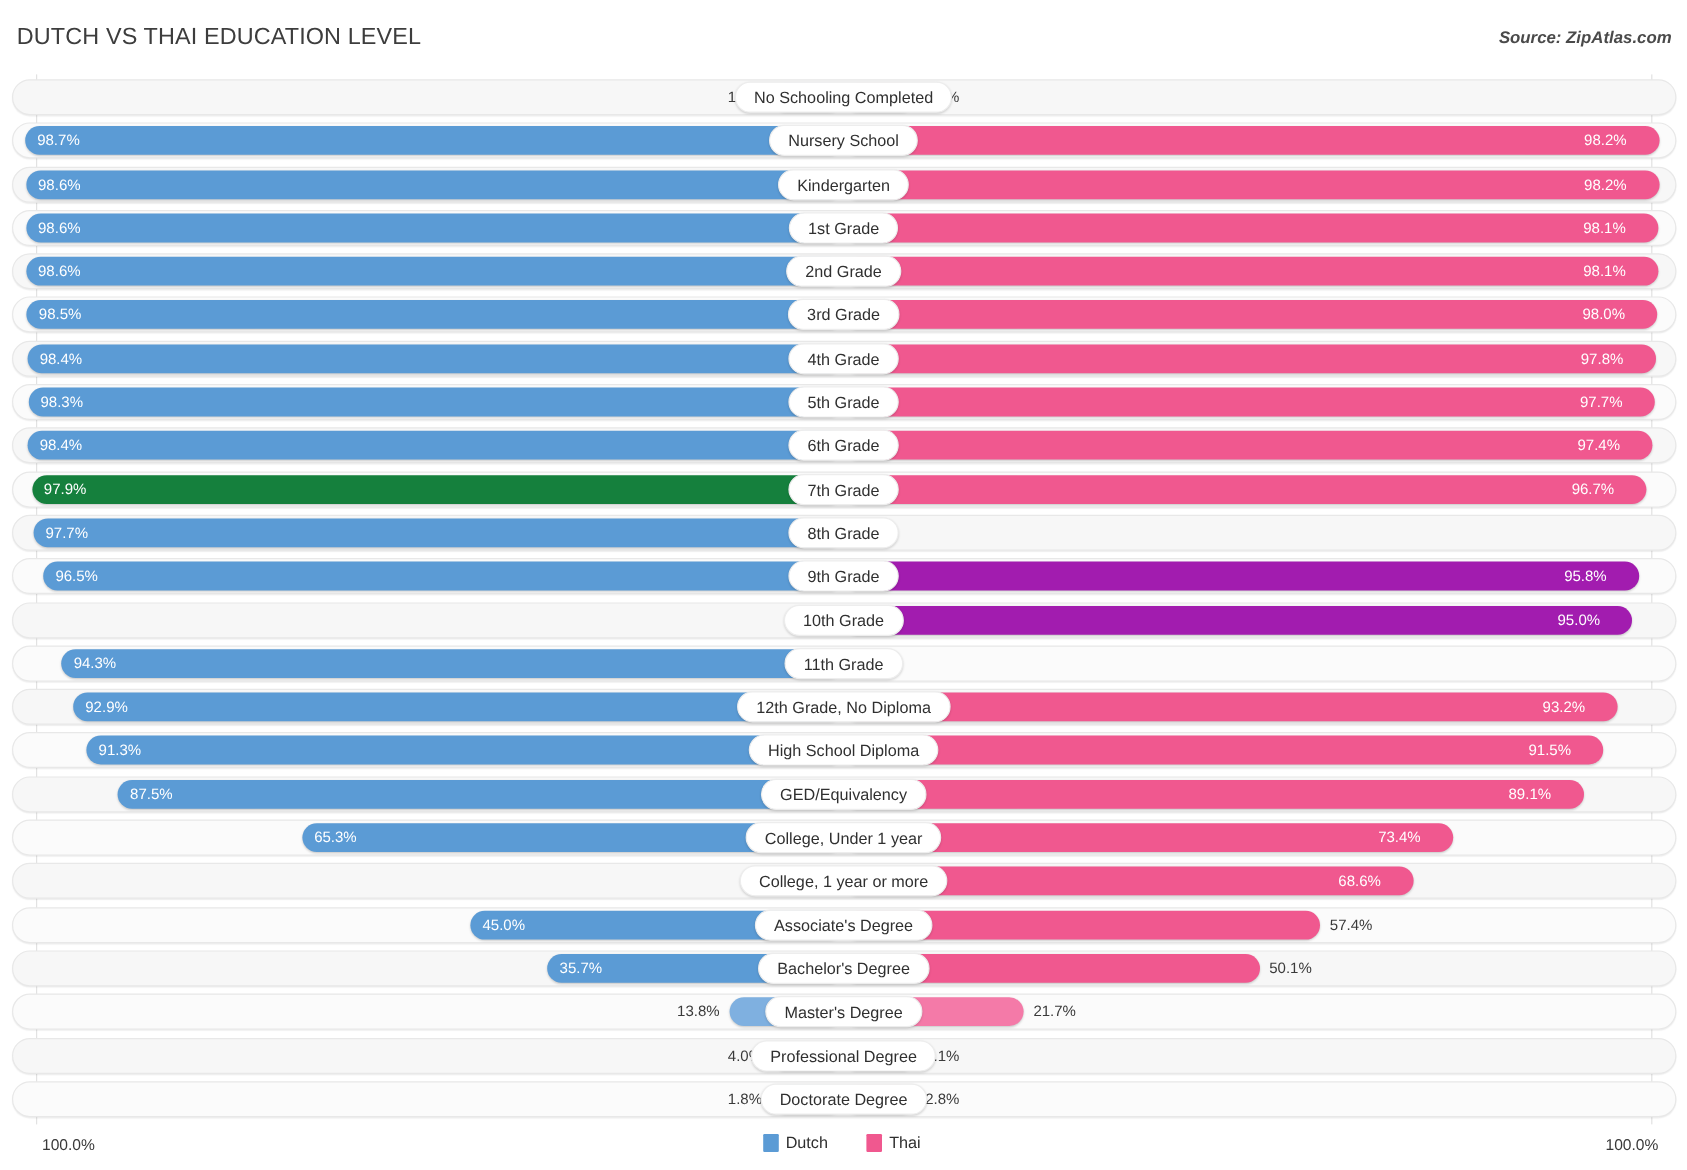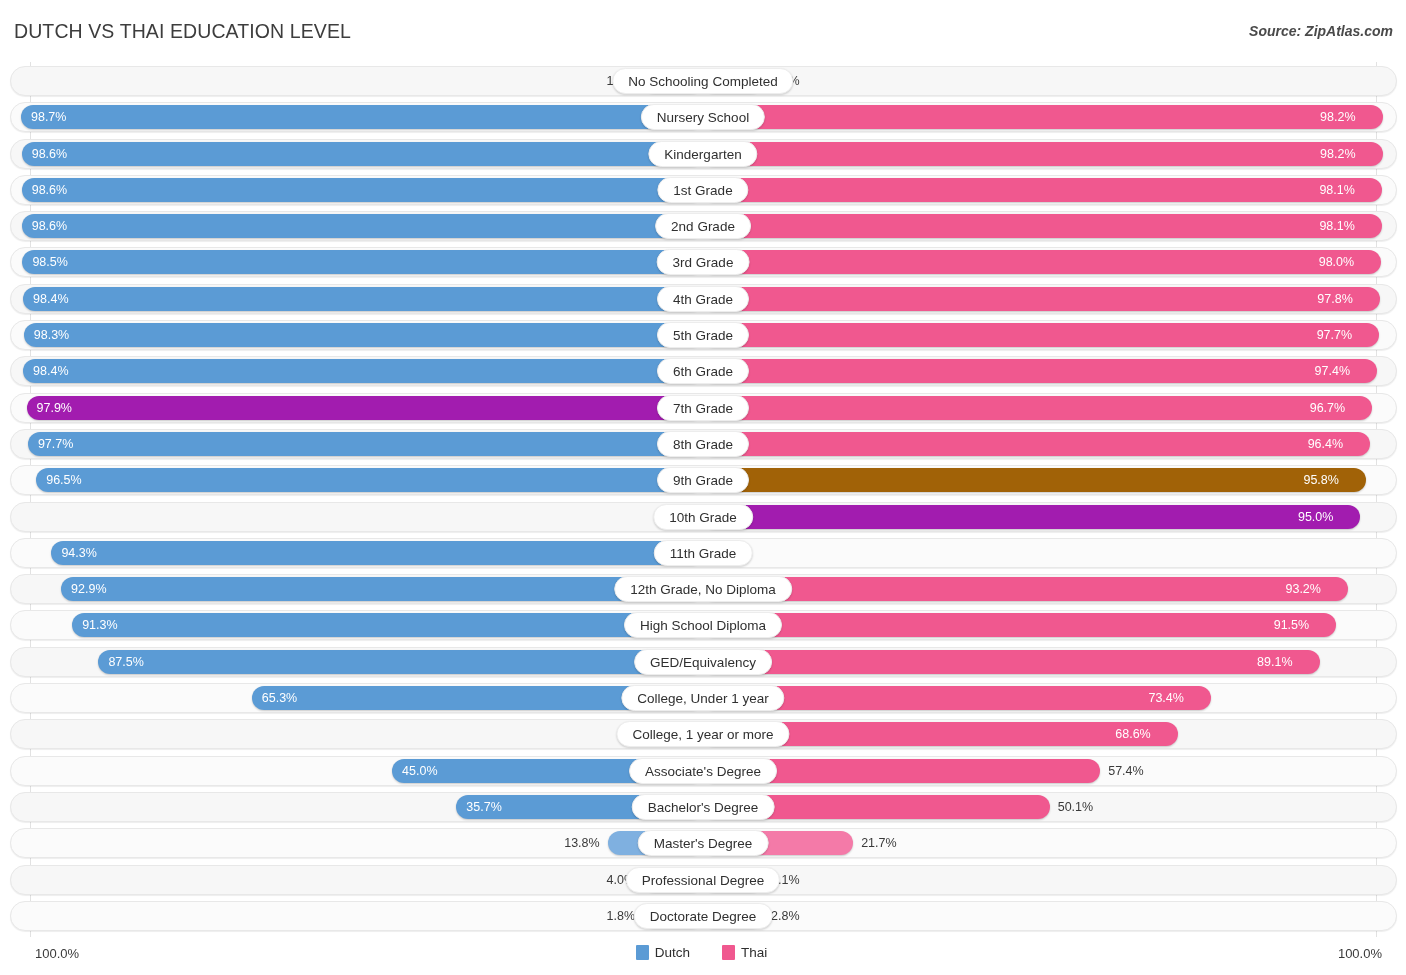--- a/index.html
+++ b/index.html
@@ -261,44 +261,41 @@
           <div class="bar left" style="width: 679.944px; background: rgb(91, 155, 213);">
             <span class="inval">98.4%</span>
           </div>
           <div class="bar right" style="width: 674.008px; background: rgb(240, 88, 143);">
             <span class="inval">97.4%</span>
           </div>
           <div class="pill">6th Grade</div>
         </div>
         <div class="row alt">
           <div class="track"></div>
-          <div class="bar left" style="width: 676.489px; background: #a21caf;">
+          <div class="bar left" style="width: 676.489px; background: #15803d;">
             <span class="inval">97.9%</span>
           </div>
           <div class="bar right" style="width: 669.164px; background: rgb(240, 88, 143);">
             <span class="inval">96.7%</span>
           </div>
           <div class="pill">7th Grade</div>
         </div>
         <div class="row">
           <div class="track"></div>
           <div class="bar left" style="width: 675.107px; background: rgb(91, 155, 213);">
             <span class="inval">97.7%</span>
           </div>
-          <div class="bar right" style="width: 667.088px; background: rgb(240, 88, 143);">
-            <span class="inval">96.4%</span>
-          </div>
           <div class="pill">8th Grade</div>
         </div>
         <div class="row alt">
           <div class="track"></div>
           <div class="bar left" style="width: 666.815px; background: rgb(91, 155, 213);">
             <span class="inval">96.5%</span>
           </div>
-          <div class="bar right" style="width: 662.936px; background: #a16207;">
+          <div class="bar right" style="width: 662.936px; background: #a21caf;">
             <span class="inval">95.8%</span>
           </div>
           <div class="pill">9th Grade</div>
         </div>
         <div class="row">
           <div class="track"></div>
           <div class="bar right" style="width: 657.4px; background: #a21caf;">
             <span class="inval">95.0%</span>
           </div>
           <div class="pill">10th Grade</div>

